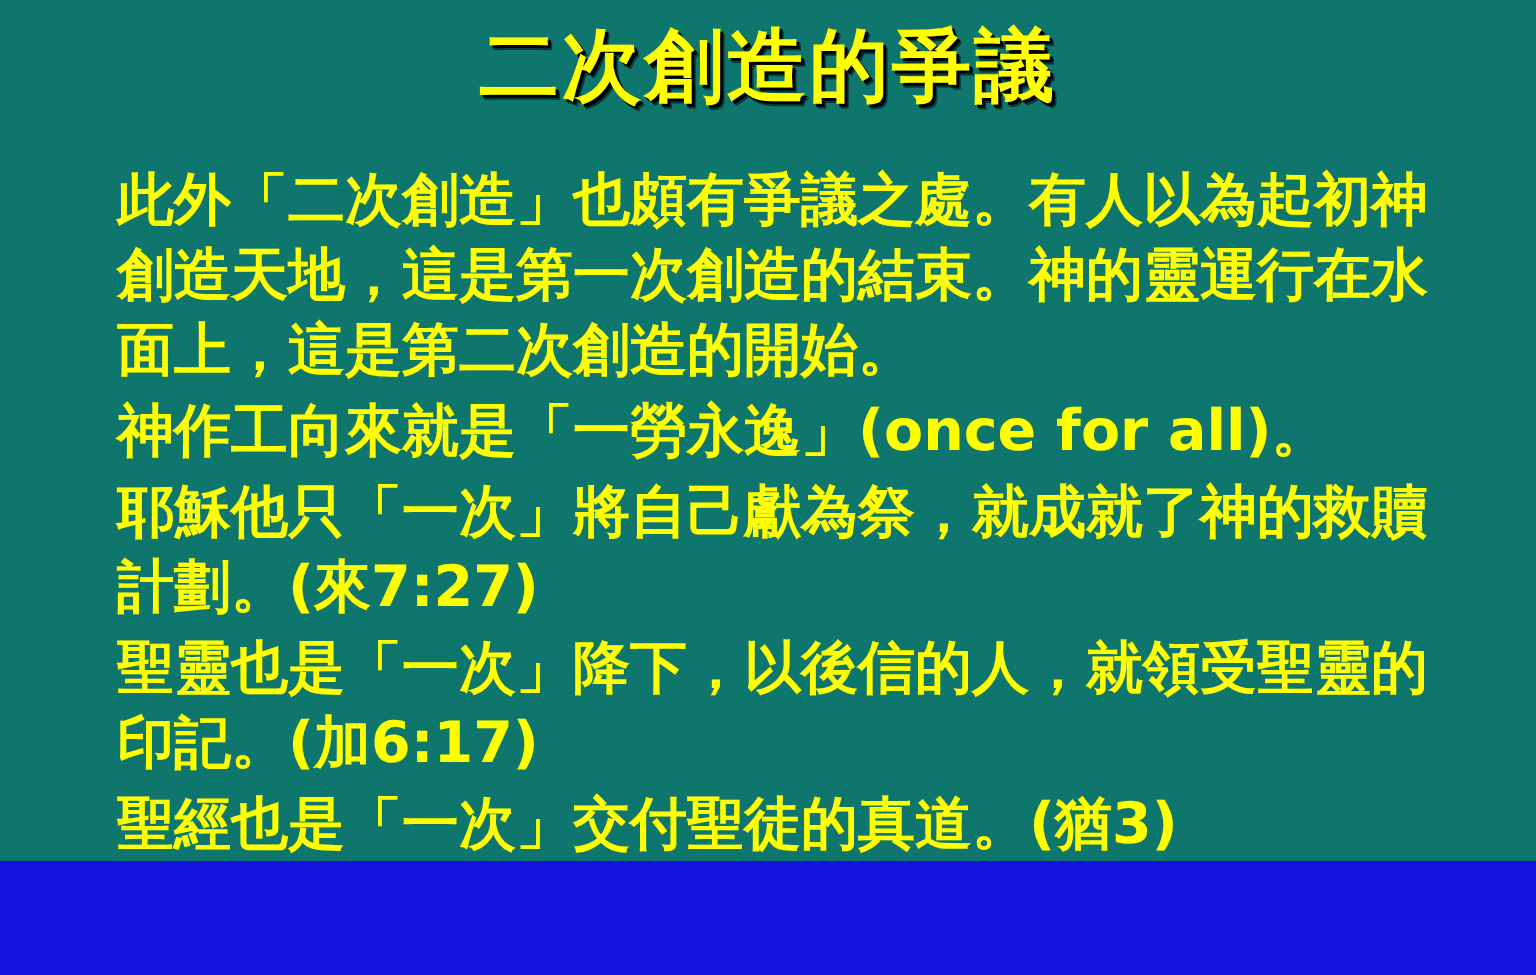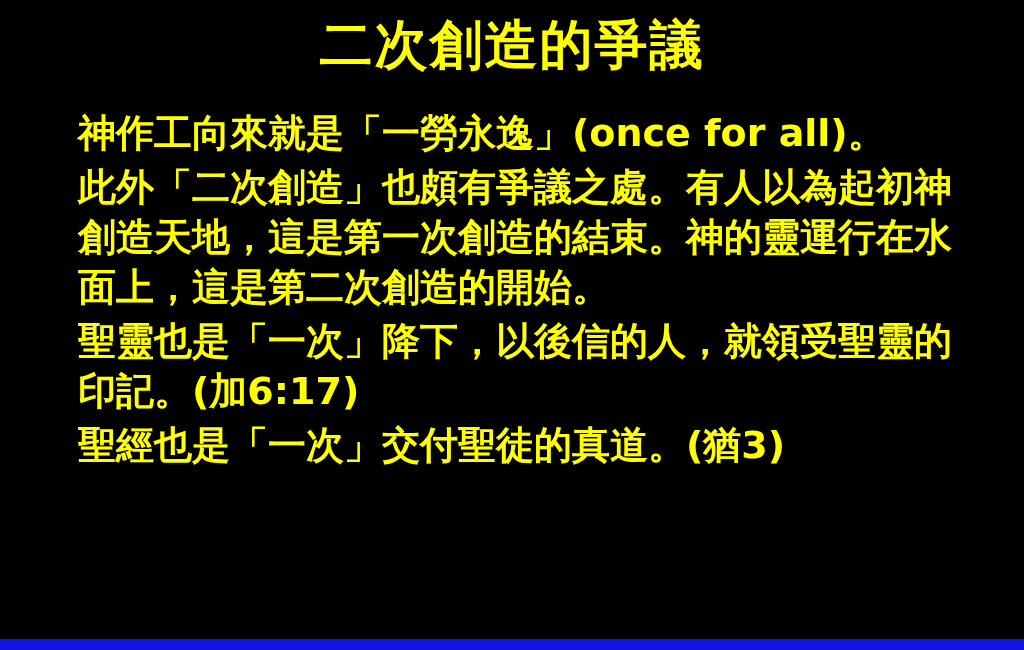--- a/index.html
+++ b/index.html
@@ -9,22 +9,22 @@
   body {
     width: 1024px;
     height: 650px;
     background: #1414E0;
     font-family: "DejaVu Sans", "Liberation Sans", sans-serif;
     overflow: hidden;
   }
   .slide {
     position: relative;
     width: 1024px;
-    height: 639px;
-    background: #000000;
+    height: 574px;
+    background: #0f766e;
     box-sizing: border-box;
   }
   .title {
     position: absolute;
     top: 14px;
     left: 0;
     width: 1024px;
     text-align: center;
     color: #FFFF00;
     font-family: "DejaVu Sans", "Liberation Sans", sans-serif;
@@ -58,19 +58,20 @@
   .para.p5 { margin-bottom: 16px; }
 </style>
 </head>
 <body>
 
 <div class="slide">
 
   <div class="title">二次創造的爭議</div>
 
   <div class="body-block">
+    <p class="para p1">此外「二次創造」也頗有爭議之處。有人以為起初神創造天地，這是第一次創造的結束。神的靈運行在水面上，這是第二次創造的開始。</p>
     <p class="para p2">神作工向來就是「一勞永逸」(once for all)。</p>
-    <p class="para p1">此外「二次創造」也頗有爭議之處。有人以為起初神創造天地，這是第一次創造的結束。神的靈運行在水面上，這是第二次創造的開始。</p>
+    <p class="para p3">耶穌他只「一次」將自己獻為祭，就成就了神的救贖計劃。(來7:27)</p>
     <p class="para p4">聖靈也是「一次」降下，以後信的人，就領受聖靈的印記。(加6:17)</p>
     <p class="para p5">聖經也是「一次」交付聖徒的真道。(猶3)</p>
   </div>
 
 </div>
 
 </body></html>

